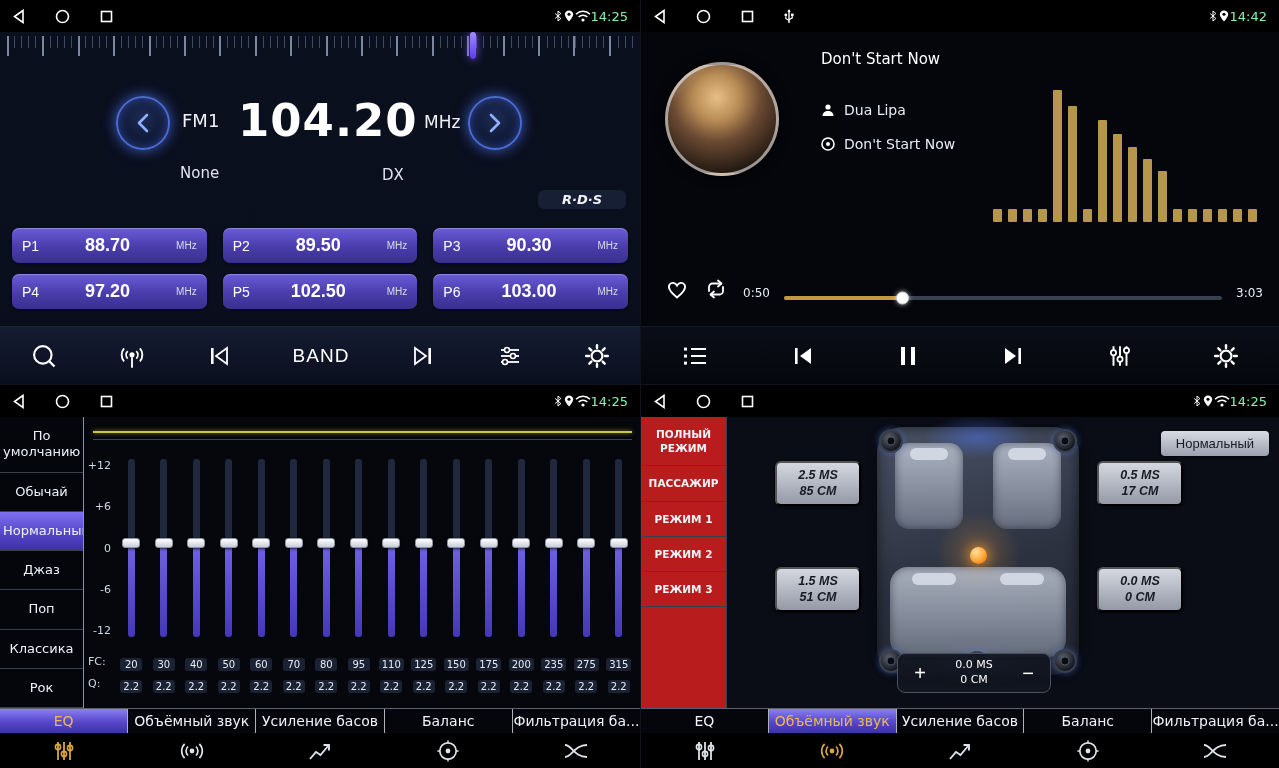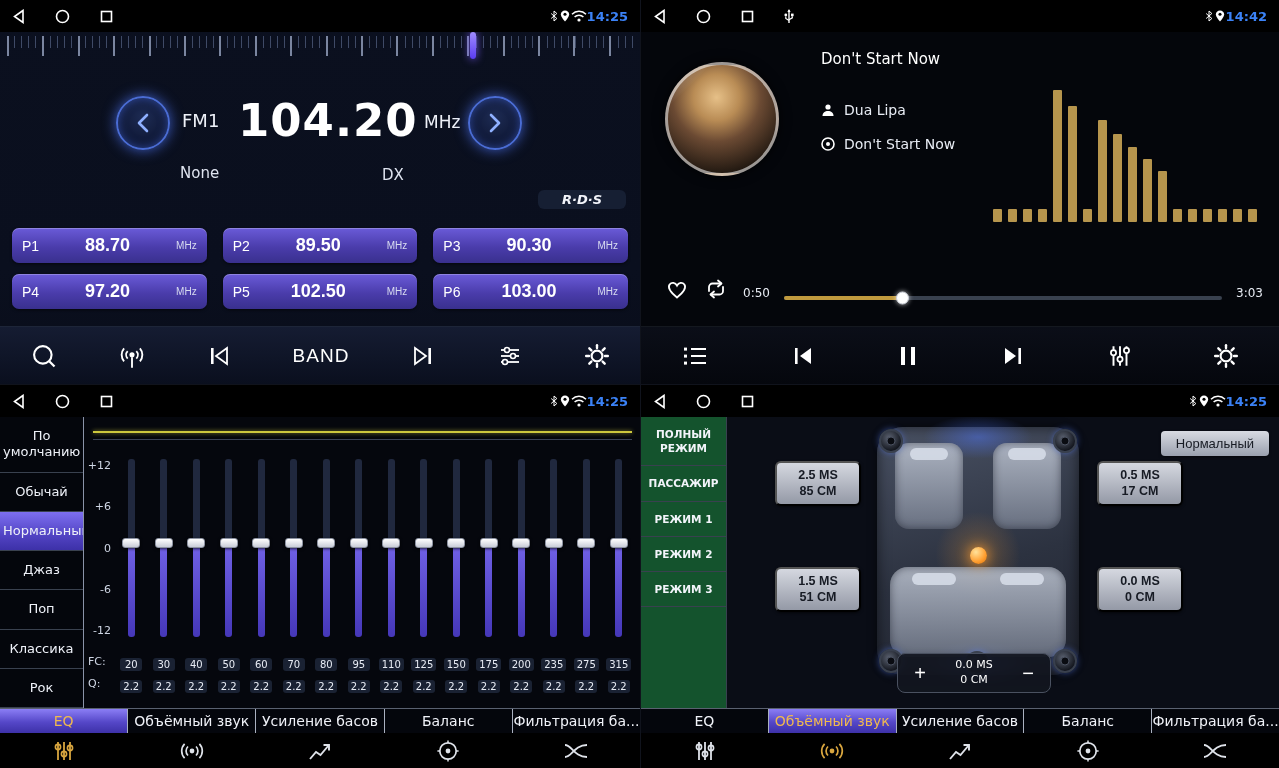--- a/index.html
+++ b/index.html
@@ -9,21 +9,21 @@
   .quad { position:relative; overflow:hidden; }
   .quad.radio { background:linear-gradient(180deg,#0b101f 0%,#0a0f1e 70%,#090d1a 100%); }
   .quad.player { background:#04060b; border-left:1px solid #10131c; }
   .quad.eq { background:#05070d; border-top:1px solid #10131c; }
   .quad.soundfield { background:#0a0d16; border-top:1px solid #10131c; border-left:1px solid #10131c; }
 
   
   .statusbar { position:absolute; top:0; left:0; right:0; height:32px; display:flex; align-items:center; padding:0 12px; background:#000; z-index:9; }
   .nav-group { display:flex; align-items:center; gap:30px; }
   .nav-btn { background:none; border:none; padding:0; display:flex; cursor:pointer; }
-  .status-right { margin-left:auto; display:flex; align-items:center; font-size:13px; color:#3b82f6;font-weight:bold; }
+  .status-right { margin-left:auto; display:flex; align-items:center; font-size:13px; color:#86efac; }
   .i { display:block; }
 
   
   .freq-scale { position:absolute; top:34px; left:0; right:0; height:48px; }
   .ticks { position:absolute; top:2px; left:7px; right:7px; height:20px;
     background-image:
       repeating-linear-gradient(90deg,#7b86a0 0 2px,transparent 2px 35.4px),
       repeating-linear-gradient(90deg,#3f4a66 0 1px,transparent 1px 7.1px);
     background-size:100% 20px,100% 12px; background-repeat:no-repeat; background-position:0 0; }
   .freq-indicator { position:absolute; top:-2px; width:6px; height:27px; border-radius:3px;
@@ -100,21 +100,21 @@
   .eq-thumb { position:absolute; left:50%; transform:translateX(-50%); width:18px; height:10px; border-radius:3px;
     background:linear-gradient(180deg,#ffffff,#c9cdd8); border:1px solid #8d93a2; box-shadow:0 1px 3px rgba(0,0,0,.7); cursor:grab; }
   .val-row { position:absolute; left:30px; right:5px; display:flex; }
   .fc-row { top:236px; } .q-row { top:258px; }
   .val-cell { flex:1; text-align:center; }
   .val-chip { display:inline-block; min-width:22px; background:#1a2233; border-radius:3px; padding:1px 3px; font-size:10px; color:#e8ecf4; }
   .row-label { position:absolute; left:3px; font-size:11px; color:#cfd6e4; }
   .fc-label { top:238px; } .q-label { top:260px; }
 
   
-  .sf-menu { position:absolute; left:0; top:32px; bottom:60px; width:86px; background:#14532d; border-right:1px solid #39414f; }
+  .sf-menu { position:absolute; left:0; top:32px; bottom:60px; width:86px; background:#b91c1c; border-right:1px solid #39414f; }
   .sf-menu-item { padding:10px 2px; text-align:center; font-size:10.5px; font-weight:bold; color:#f2f4fa; border-bottom:1px solid #39414f;
     line-height:1.35; cursor:pointer; }
   .mode-button { position:absolute; right:10px; top:46px; padding:5px 15px; border:none; border-radius:4px; font-size:13px; color:#171b24;
     background:linear-gradient(180deg,#d8dbe2,#9aa0ae); box-shadow:0 1px 3px rgba(0,0,0,.6); cursor:pointer; }
   .car-panel { position:absolute; left:236px; top:42px; width:202px; height:248px; border-radius:26px;
     background:linear-gradient(165deg,#4a5264 0%,#2c3240 55%,#20242f 100%); box-shadow:inset 0 0 14px rgba(0,0,0,.6), 0 0 10px rgba(0,0,0,.5); }
   .seat { position:absolute; border-radius:14px; background:linear-gradient(180deg,rgba(190,197,210,.85),rgba(118,126,143,.78));
     box-shadow:inset 0 0 8px rgba(20,24,34,.55); }
   .seat.fl { left:18px; top:16px; width:68px; height:86px; }
   .seat.fr { left:116px; top:16px; width:68px; height:86px; }
@@ -127,21 +127,21 @@
     background:radial-gradient(circle at 40% 35%,#5a6170,#14171f 72%); box-shadow:0 0 6px rgba(90,130,255,.5); }
   .spk::after { content:""; position:absolute; left:50%; top:50%; width:7px; height:7px; border-radius:50%; transform:translate(-50%,-50%); background:#0a0c12; border:1px solid #4a5160; }
   .spk.tl{left:2px;top:2px;} .spk.tr{right:2px;top:2px;} .spk.bl{left:2px;bottom:2px;} .spk.br{right:2px;bottom:2px;} .spk.bc{left:88px;bottom:0px;}
   .glow { position:absolute; border-radius:50%; pointer-events:none; }
   .glow.g1 { left:46px; top:-12px; width:110px; height:44px; background:radial-gradient(ellipse,rgba(80,120,255,.45),transparent 70%); }
   .glow.g2 { left:46px; bottom:-10px; width:110px; height:44px; background:radial-gradient(ellipse,rgba(80,120,255,.4),transparent 70%); }
   .glow.g3 { left:58px; top:84px; width:86px; height:86px; background:radial-gradient(circle,rgba(255,160,50,.28),transparent 70%); }
   .orange-ball { position:absolute; left:93px; top:120px; width:17px; height:17px; border-radius:50%;
     background:radial-gradient(circle at 35% 30%,#ffe29a,#ff9d2e 60%,#d4700a); box-shadow:0 0 14px #ff9d2e; cursor:grab; }
   .delay-chip { position:absolute; width:86px; padding:4px 0; border-radius:6px; text-align:center; font-size:12.5px; font-weight:bold;
-    line-height:1.3; color:#171b24; background:linear-gradient(180deg,#d5d8e0,#9499a6); box-shadow:0 1px 3px rgba(0,0,0,.6); cursor:pointer; }
+    line-height:1.3; color:#171b24; background:linear-gradient(180deg,#d5d8e0,#9499a6); box-shadow:0 1px 3px rgba(0,0,0,.6); cursor:pointer;font-style:italic; }
   .chip-fl { left:134px; top:76px; } .chip-fr { left:456px; top:76px; }
   .chip-rl { left:134px; top:182px; } .chip-rr { left:456px; top:182px; }
   .center-ctrl { position:absolute; left:256px; top:268px; width:154px; height:40px; border-radius:8px; background:rgba(18,22,32,.92);
     border:1px solid #4a5160; display:flex; align-items:center; justify-content:space-between; padding:0 6px; }
   .step-btn { width:32px; height:30px; background:none; border:none; color:#fff; font-size:20px; cursor:pointer; }
   .center-vals { text-align:center; font-size:11px; line-height:1.35; color:#fff; }
 </style>
 </head>
 <body>
 

